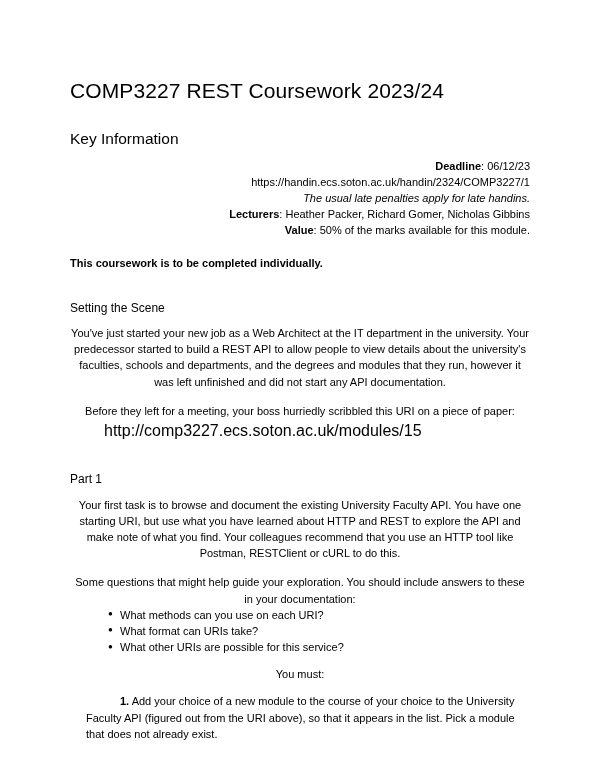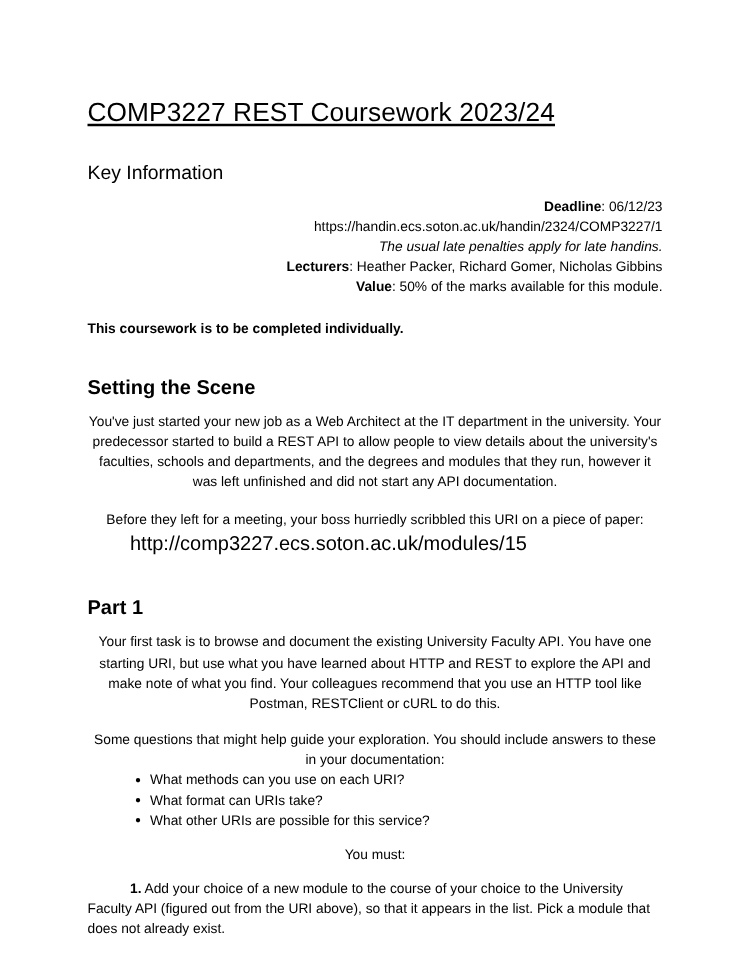--- a/index.html
+++ b/index.html
@@ -22,31 +22,30 @@
     padding: 78px 70px 0 70px;
     position: relative;
     overflow: hidden;
   }
   .doc-title {
     font-size: 21px;
     font-weight: normal;
     margin: 0 0 0 0;
     line-height: 1.25;
     letter-spacing: 0.1px;
-    text-decoration: underline;
   }
   h2.section {
     font-size: 15.5px;
     font-weight: normal;
     margin: 26px 0 9px 0;
     line-height: 1.2;
   }
   h2.section.bold {
-    font-weight: bold;
-    font-size: 16px;
+    font-weight: normal;
+    font-size: 12px;
     margin: 30px 0 10px 0;
   }
   .key-block {
     font-size: 11px;
     line-height: 1.47;
   }
   .key-block .line {
     white-space: normal;
     text-align: right;
   }
@@ -88,21 +87,21 @@
     content: "\25CF";
     position: absolute;
     left: 0;
     top: -0.5px;
     font-size: 8px;
     line-height: 1.9;
   }
   .num-item {
     font-size: 11px;
     line-height: 1.47;
-    margin-left: 0;
+    margin-left: 16px;
     text-indent: 34px;
   }
   .num-item b { font-weight: bold; }
   .gap-sm { height: 11px; }
 </style>
 </head>
 <body>
 
 <div class="page">
 

